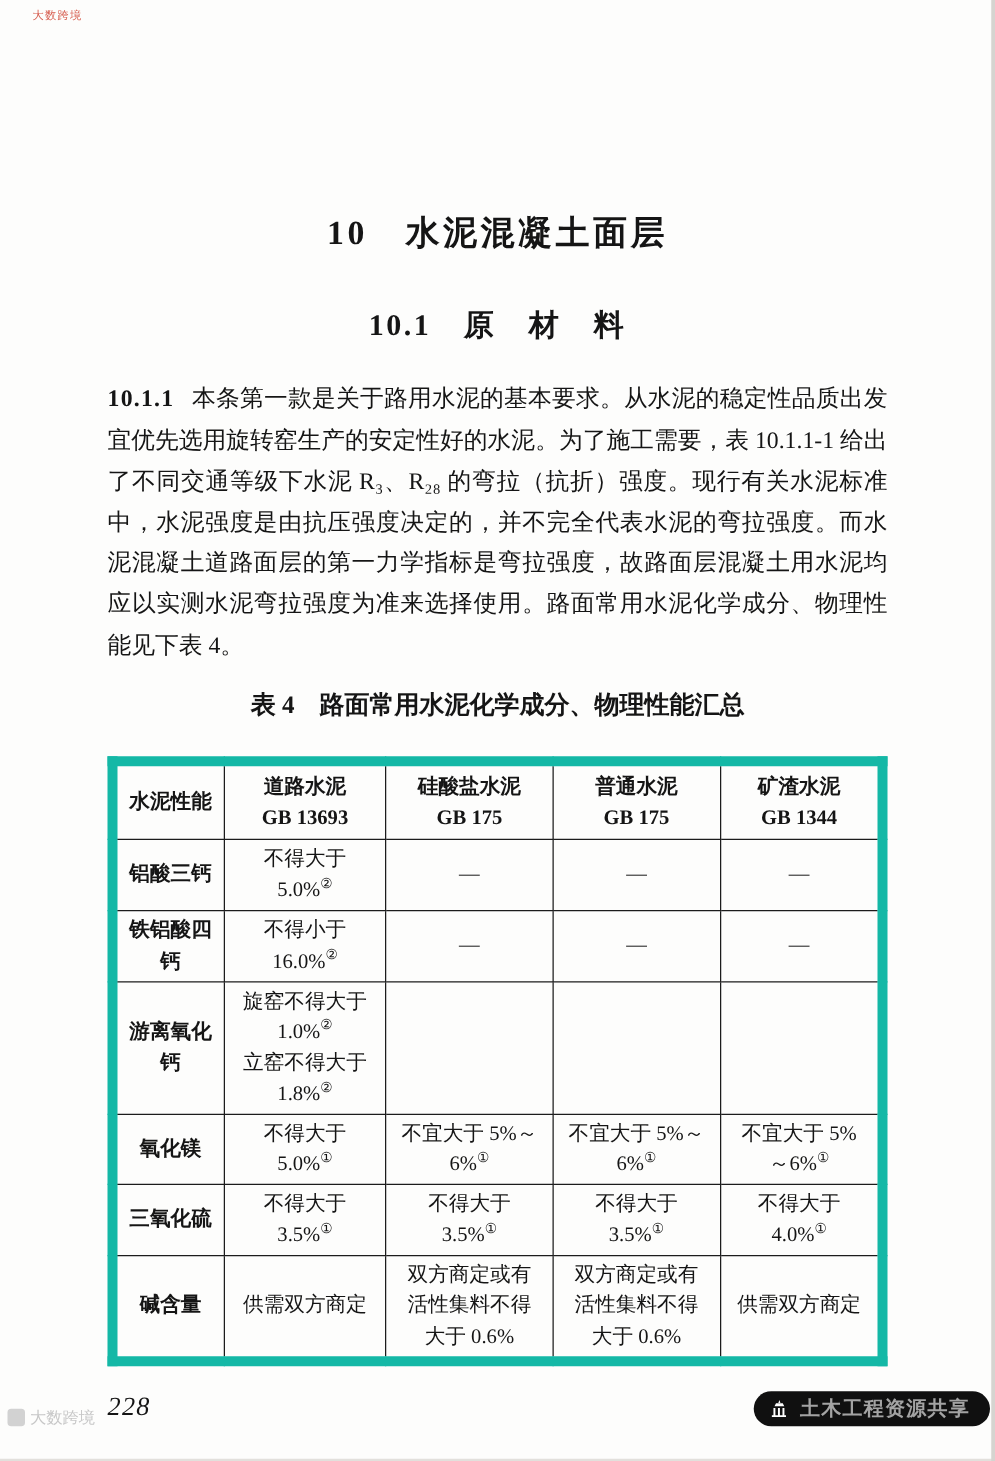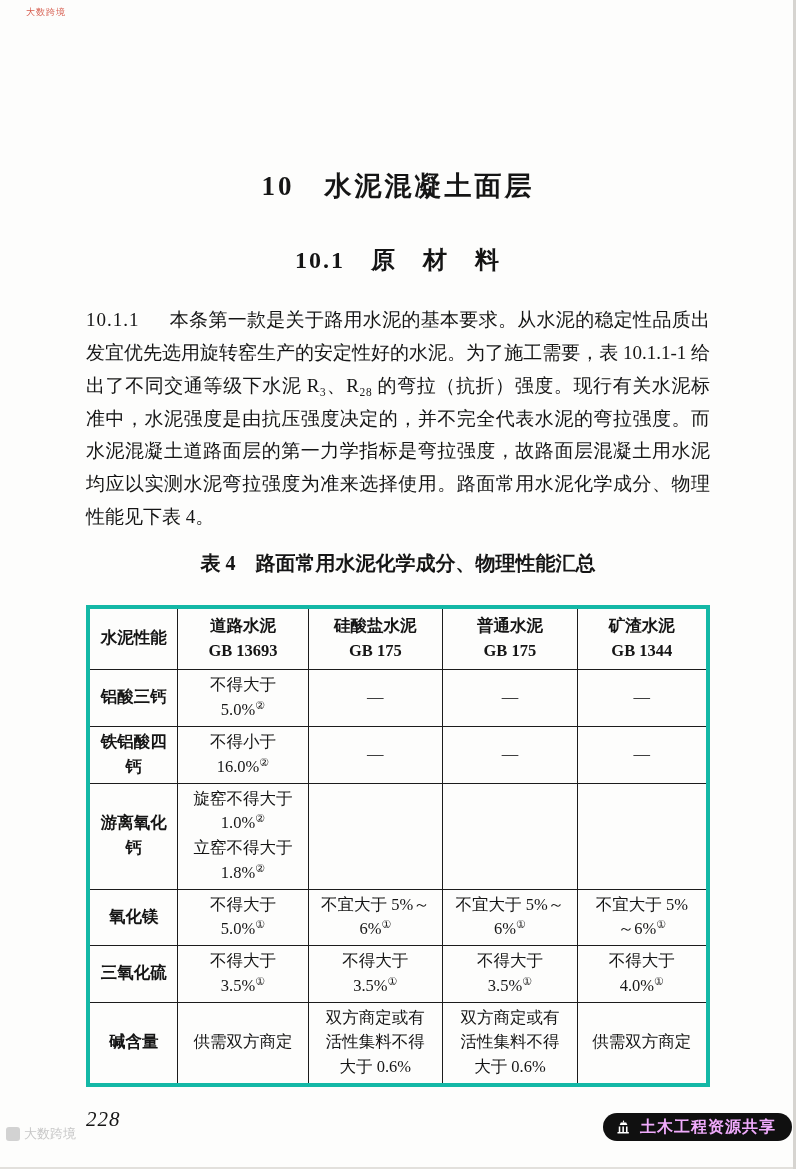--- a/index.html
+++ b/index.html
@@ -30,34 +30,34 @@
     letter-spacing: 2px;
     margin-top: 40px;
   }
   .body-para {
     margin-top: 28px;
     font-size: 19px;
     line-height: 1.73;
     text-align: justify;
     text-justify: inter-ideograph;
   }
-  .para-num { font-weight: normal; margin-right: 30px; letter-spacing: 1px; }
+  .para-num { font-weight: bold; margin-right: 14px; letter-spacing: 1px; }
 
   .tbl-caption {
     margin-top: 16px;
     margin-bottom: 8px;
     text-align: center;
     font-weight: bold;
     font-size: 20px;
   }
 
   table.spec {
     width: 100%;
     border-collapse: collapse;
-    border: 4px solid #14b8a6;
+    border: 8px solid #14b8a6;
     table-layout: fixed;
     font-size: 16.5px;
     margin-top: 28px;
   }
   table.spec th, table.spec td {
     border: 1px solid #1c1c1c;
     text-align: center;
     vertical-align: middle;
     padding: 3px 5px;
     white-space: pre-line;
@@ -117,21 +117,21 @@
   }
 
   .footer-right {
     position: absolute;
     right: 4px;
     bottom: 28px;
     display: flex;
     align-items: center;
     gap: 8px;
     background: #101010;
-    color: #f0abfc;
+    color: #a3a3a3;
     border-radius: 14px;
     height: 28px;
     padding: 0 16px 0 12px;
     font-size: 16px;
     font-weight: bold;
     font-family: Liberation Mono, monospace;
     letter-spacing: 1px;
   }
   .footer-right svg { display: block; }
 </style>

